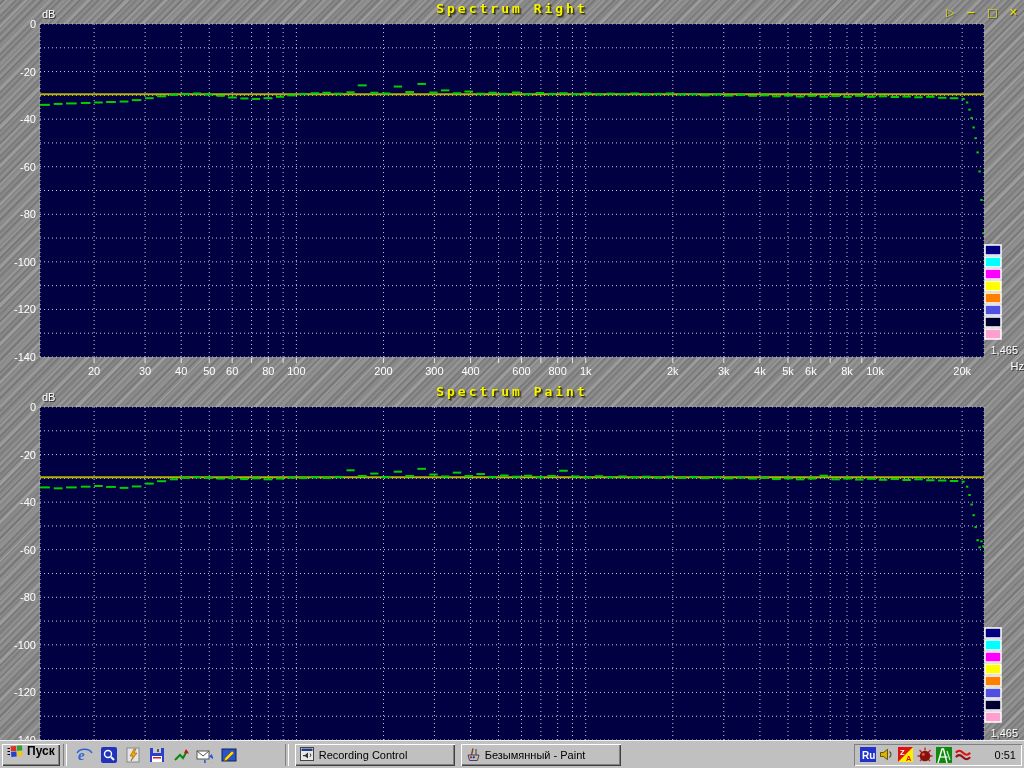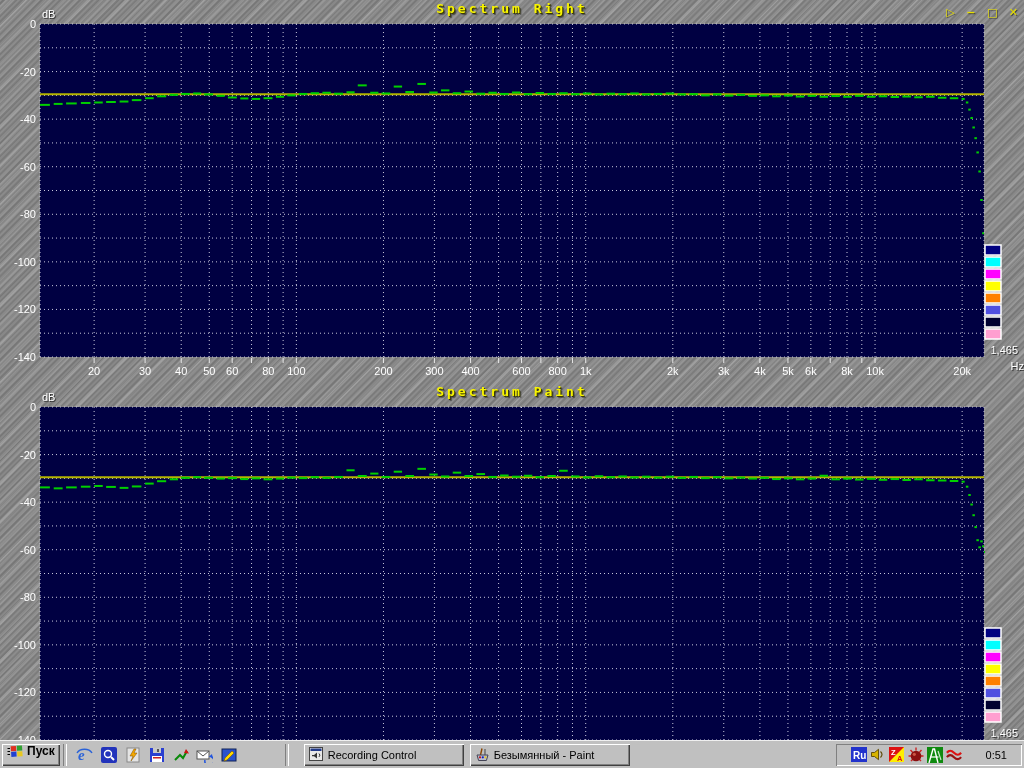--- a/index.html
+++ b/index.html
@@ -36,29 +36,29 @@
   }
   .start-btn{
     margin-left:2px;height:22px;display:flex;align-items:flex-start;gap:3px;padding:0 5px;
     background:#c0c0c0;border:none;
     box-shadow:inset 1px 1px 0 #fff,inset -1px -1px 0 #404040,inset -2px -2px 0 #808080;
     font-family:"Liberation Sans",sans-serif;font-weight:bold;font-size:12px;color:#000;
   }
   .tb-sep{width:2px;height:22px;margin:0 3px;border-left:1px solid #808080;border-right:1px solid #fff;}
   .quick-launch{display:flex;align-items:center;width:212px;gap:2px;padding-left:4px;box-sizing:border-box;}
   .ql-icon{width:22px;height:22px;display:flex;align-items:center;justify-content:center;}
-  .task-buttons{display:flex;align-items:center;gap:6px;margin-left:12px;flex:1;}
+  .task-buttons{display:flex;align-items:center;gap:6px;margin-left:3px;flex:1;}
   .task-btn{
     width:160px;height:22px;display:flex;align-items:center;gap:4px;padding:0 5px;box-sizing:border-box;
     background:#c0c0c0;
     box-shadow:inset 1px 1px 0 #fff,inset -1px -1px 0 #404040,inset -2px -2px 0 #808080;
     white-space:nowrap;overflow:hidden;color:#000;
   }
   .tray{
-    height:22px;margin-right:2px;display:flex;align-items:center;gap:3px;padding:0 15px;
+    height:22px;margin-right:2px;display:flex;align-items:center;gap:3px;padding:0 6px;
     box-shadow:inset 1px 1px 0 #808080,inset -1px -1px 0 #fff;
   }
   .tray-icon{width:16px;height:16px;display:flex;align-items:center;justify-content:center;}
   .clock{margin-left:21px;color:#000;font-size:11px;}
 </style>
 </head>
 <body>
 
 <div class="screen">
 

